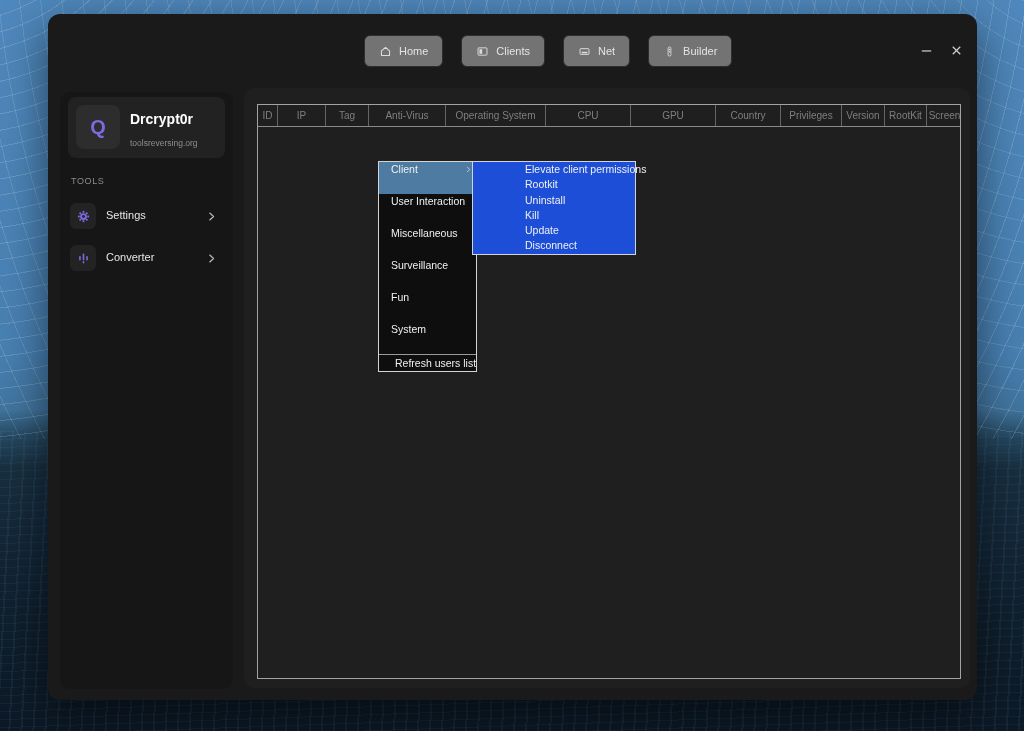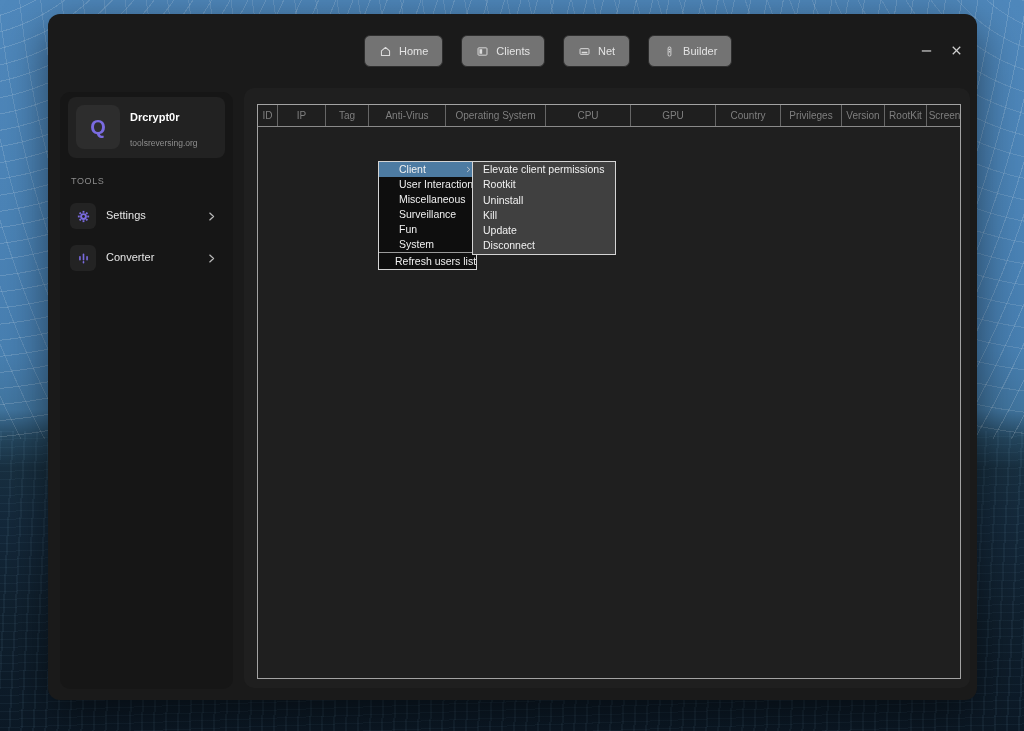--- a/index.html
+++ b/index.html
@@ -31,21 +31,21 @@
   .controls{position:absolute;top:0;right:12px;height:72px;display:flex;align-items:center;gap:12px;}
   .ctrl{width:18px;height:18px;color:#cfcfcf;display:flex;align-items:center;justify-content:center;cursor:pointer;background:none;border:none;padding:0}
   .ctrl .icon{width:15px;height:15px}
   .icon svg{width:100%;height:100%;display:block}
   
   .sidebar{position:absolute;left:12px;top:78px;width:173px;height:597px;background:#161616;border-radius:10px;}
   .profile{position:absolute;left:8px;top:5px;width:157px;height:61px;background:#222222;border-radius:8px;cursor:pointer;}
   .avatar{position:absolute;left:8px;top:8px;width:44px;height:44px;background:#2d2d2d;border-radius:8px;
     display:flex;align-items:center;justify-content:center;}
   .avatar span{color:#7a6be0;font-size:20px;font-weight:bold;}
-  .pname{position:absolute;left:62px;top:14px;color:#ffffff;font-size:11px;font-weight:bold;}
+  .pname{position:absolute;left:62px;top:14px;color:#ffffff;font-size:14px;font-weight:bold;}
   .psub{position:absolute;left:62px;top:41px;color:#8f8f8f;font-size:8.5px;}
   .tools-label{position:absolute;left:11px;top:84px;color:#8c8c8c;font-size:9px;letter-spacing:.6px;}
   .side-items{position:absolute;left:8px;top:110px;width:157px;}
   .side-item{position:relative;height:28px;margin-bottom:14px;cursor:pointer;}
   .icon-box{position:absolute;left:2px;top:1px;width:26px;height:26px;background:#232323;border-radius:6px;
     display:flex;align-items:center;justify-content:center;}
   .icon-box .icon{width:15px;height:15px;color:#7a6be0}
   .side-item .lbl{position:absolute;left:38px;top:7px;color:#e6e6e6;font-size:11px;}
   .side-item .chev{position:absolute;right:8px;top:9px;width:11px;height:11px;color:#b9b9b9;}
   .side-footer{position:absolute;left:8px;bottom:11px;width:157px;height:34px;background:#202020;border-radius:8px;
@@ -54,27 +54,27 @@
   .main{position:absolute;left:196px;top:74px;width:726px;height:600px;background:#1f1f1f;border-radius:10px;}
   .table{position:absolute;left:13px;top:16px;width:704px;height:575px;border:1px solid #a3a3a3;box-sizing:border-box;}
   .thead{display:flex;height:21px;border-bottom:1px solid #8a8a8a;overflow:hidden;}
   .th{flex:none;box-sizing:border-box;font-size:10px;color:#7f7f7f;text-align:center;line-height:21px;
     white-space:nowrap;overflow:hidden;cursor:pointer;}
   .th:not(:last-child){border-right:1px solid #666666;}
   .tbody{position:absolute;left:0;right:0;top:21px;bottom:0;}
   
   .cmenu{position:absolute;left:330px;top:147px;width:99px;background:#0e0e0e;border:1px solid #d4d4d4;
     box-sizing:border-box;z-index:10;}
-  .cm-item{position:relative;height:15px;line-height:15px;font-size:10.5px;color:#f0f0f0;padding-left:20px;
+  .cm-item{position:relative;height:32px;line-height:15px;font-size:10.5px;color:#f0f0f0;padding-left:12px;
     white-space:nowrap;cursor:pointer;}
   .cm-item.hl{background:#4d7ba2;}
   .cm-item.sep{border-top:1px solid #9a9a9a;padding-left:16px;height:16px;line-height:16px;}
   .cm-item .arrow{position:absolute;right:4px;top:4px;width:7px;height:7px;color:#d8d8d8;}
-  .submenu{position:absolute;left:424px;top:147px;width:144px;background:#404040;border:1px solid #d4d4d4;
-    box-sizing:border-box;z-index:11;}
+  .submenu{position:absolute;left:424px;top:147px;width:164px;background:#1d4ed8;border:1px solid #d4d4d4;
+    box-sizing:border-box;z-index:11;padding-left:42px;}
   .sm-item{height:15.3px;line-height:15.3px;font-size:10.5px;color:#f0f0f0;padding-left:10px;
     white-space:nowrap;cursor:pointer;}
 </style>
 </head>
 <body>
 
 <div class="bg">
   <div class="rings1"></div>
   <div class="rings2"></div>
   <div class="waves"></div>

